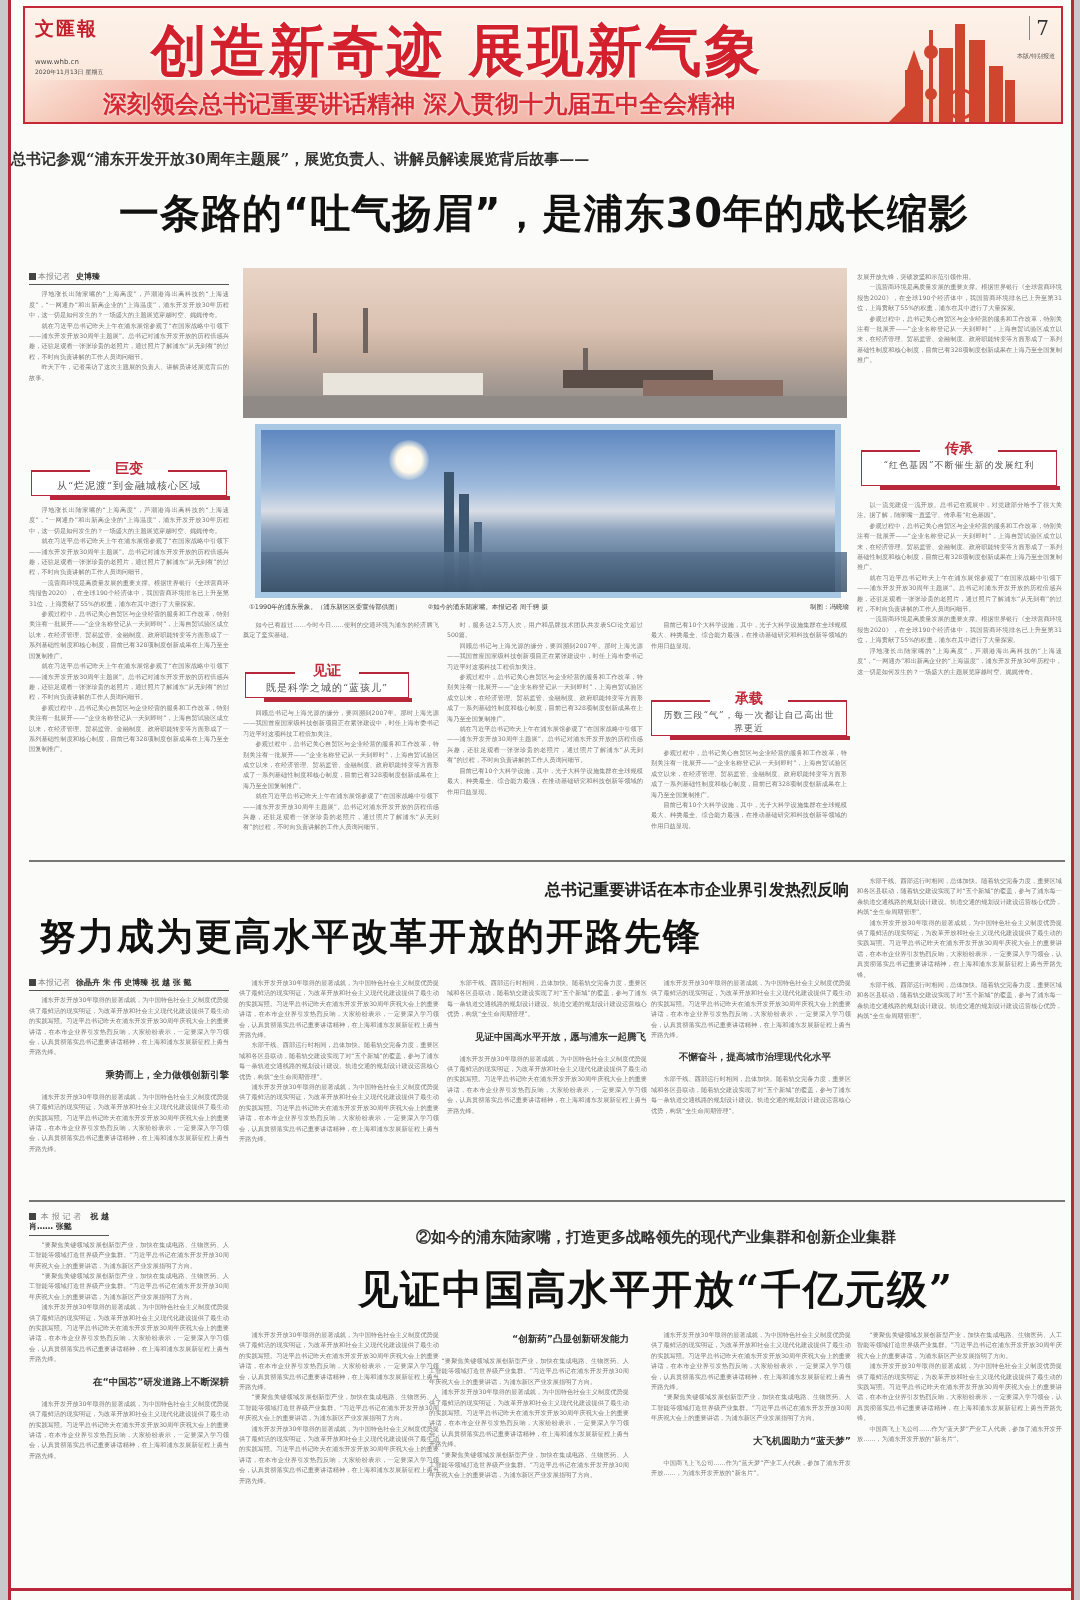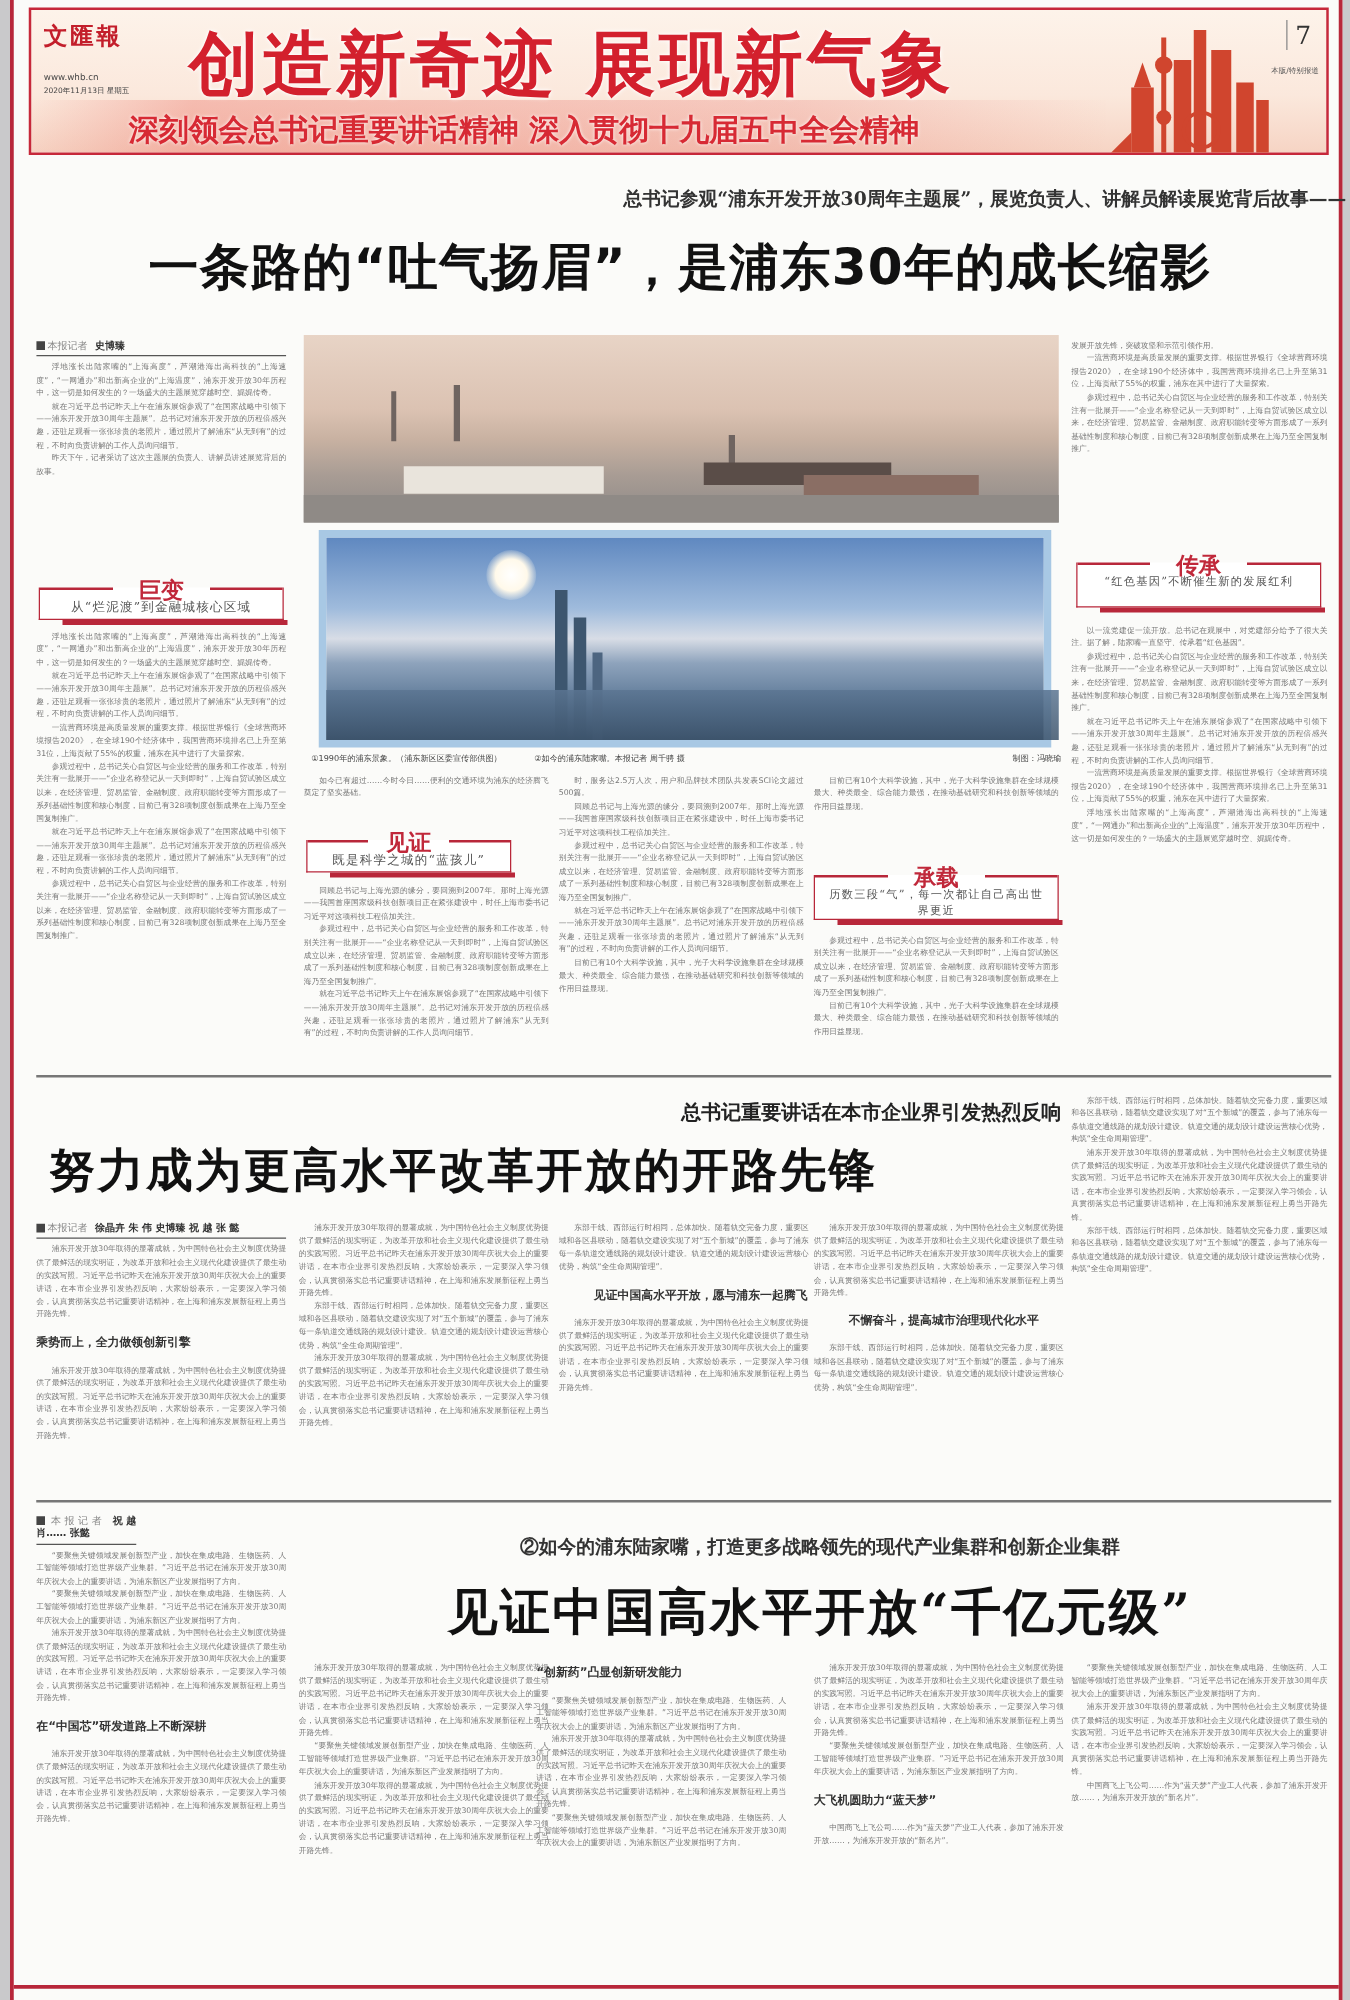--- a/index.html
+++ b/index.html
@@ -29,35 +29,35 @@
   .slogan-sub {
     position: absolute; left: 78px; top: 80px; font-size: 24px; color: #d72a34;
     font-family: "DejaVu Sans", sans-serif; font-weight: bold; letter-spacing: 0px;
     text-shadow: 0 0 3px #fff;
   }
   .skyline { position: absolute; left: 860px; top: 2px; width: 140px; height: 116px; }
   .page-num { position: absolute; right: 12px; top: 8px; font-size: 20px; color: #333; font-family: "DejaVu Serif", serif; border-left: 1px solid #888; padding-left: 6px; }
   .section-tag { position: absolute; right: 6px; top: 44px; font-size: 6px; color: #555; font-family: "DejaVu Sans", sans-serif; }
 
   
-  .kicker1 { position: absolute; left: 0; width: 1066px; top: 150px; text-align: right; font-size: 15px; font-weight: bold; color: #333; }
+  .kicker1 { position: absolute; left: 0; width: 1066px; top: 150px; text-align: left; font-size: 15px; font-weight: bold; color: #333; }
   .headline1 { position: absolute; left: 0; width: 1066px; top: 186px; text-align: center; font-size: 40px; font-weight: bold; color: #111; font-family: "DejaVu Sans", sans-serif; letter-spacing: 1px; }
 
   .col { position: absolute; font-family: "DejaVu Sans", sans-serif; font-size: 6.2px; line-height: 10.4px; color: #777; text-align: justify; overflow: hidden; }
   .col p { text-indent: 2em; }
   .byline { font-family: "DejaVu Sans", sans-serif; font-size: 8px; color: #333; border-bottom: 1.5px solid #555; padding-bottom: 2px; margin-bottom: 4px; }
   .byline .sq { display: inline-block; width: 7px; height: 7px; background: #444; margin-right: 2px; vertical-align: middle; }
   .byline .lab { color: #888; }
   .byline .names { font-weight: bold; margin-left: 6px; }
 
   .subhead-box { position: absolute; border: 1.5px solid #b8273a; border-top: none; background: #fff; }
   .subhead-box::before { content: ""; position: absolute; left: 0; right: 0; top: 0; height: 1.5px;
     background: linear-gradient(90deg, #b8273a 0 30%, transparent 30% 70%, #b8273a 70% 100%); }
   .subhead-box::after { content: ""; position: absolute; left: 18px; right: -4px; bottom: -5px; height: 4px; background: #b8273a; }
-  .subhead-title { position: absolute; top: -10px; left: 0; right: 0; text-align: center; font-size: 18px; font-weight: bold; color: #c0283a; font-family: "DejaVu Serif", serif; }
+  .subhead-title { position: absolute; top: -10px; left: 0; right: 0; text-align: center; font-size: 14px; font-weight: bold; color: #c0283a; font-family: "DejaVu Serif", serif; }
   .subhead-text { font-size: 10px; color: #555; padding: 10px 8px 4px; font-family: "DejaVu Serif", serif; letter-spacing: 1px; text-align: center; }
 
   .photo { position: absolute; left: 232px; top: 268px; width: 604px; height: 330px; }
   .photo-old { position: absolute; left: 0; top: 0; width: 604px; height: 150px;
     background: linear-gradient(180deg, #e8d4c6 0%, #dbc2b2 40%, #c9b2a2 55%, #a89c94 75%, #8c8886 100%); }
   .photo-new { position: absolute; left: 12px; top: 156px; width: 586px; height: 174px; border: 6px solid #a8c8e4;
     background: linear-gradient(180deg, #5f88c0 0%, #9fbbdc 35%, #d8dde6 50%, #8ea3bc 62%, #53708f 85%, #40566f 100%); }
   .sun { position: absolute; left: 128px; top: 10px; width: 40px; height: 40px; border-radius: 50%;
     background: radial-gradient(circle, #ffffff 0%, #fff9ea 45%, rgba(255,255,255,0) 75%); }
   .tower { position: absolute; bottom: 0; background: #3d566f; }
@@ -65,21 +65,21 @@
   .caption { position: absolute; left: 238px; top: 603px; width: 600px; font-size: 6.5px; color: #444; font-family: "DejaVu Sans", sans-serif; }
   .caption span { margin-right: 24px; }
   .caption .credit { float: right; margin-right: 0; }
 
   .rule-h { position: absolute; height: 2px; background: #777; }
   .rule-thick { position: absolute; height: 3px; background: #b8273a; }
 
   .kicker2 { position: absolute; left: 18px; width: 820px; top: 880px; text-align: right; font-size: 16px; font-weight: bold; color: #222; font-family: "DejaVu Sans", sans-serif; }
   .headline2 { position: absolute; left: 28px; top: 912px; font-size: 37px; font-weight: bold; color: #111; font-family: "DejaVu Serif", serif; letter-spacing: 2px; }
 
-  .inline-sub { font-family: "DejaVu Sans", sans-serif; font-size: 9.5px; font-weight: bold; color: #333; text-indent: 0 !important; text-align: left; margin: 10px 0; line-height: 14px; }
+  .inline-sub { font-family: "DejaVu Sans", sans-serif; font-size: 9.5px; font-weight: bold; color: #333; text-indent: 0 !important; text-align: right; margin: 10px 0; line-height: 14px; }
   .inline-sub.left { text-align: left; padding-left: 28px; }
 
   .kicker3 { position: absolute; left: 230px; width: 830px; top: 1228px; text-align: center; font-size: 15px; font-weight: bold; color: #333; }
   .headline3 { position: absolute; left: 230px; width: 830px; top: 1262px; text-align: center; font-size: 40px; font-weight: bold; color: #111; font-family: "DejaVu Serif", serif; letter-spacing: 2px; }
 </style>
 </head>
 <body>
 
 <div class="page">
 

